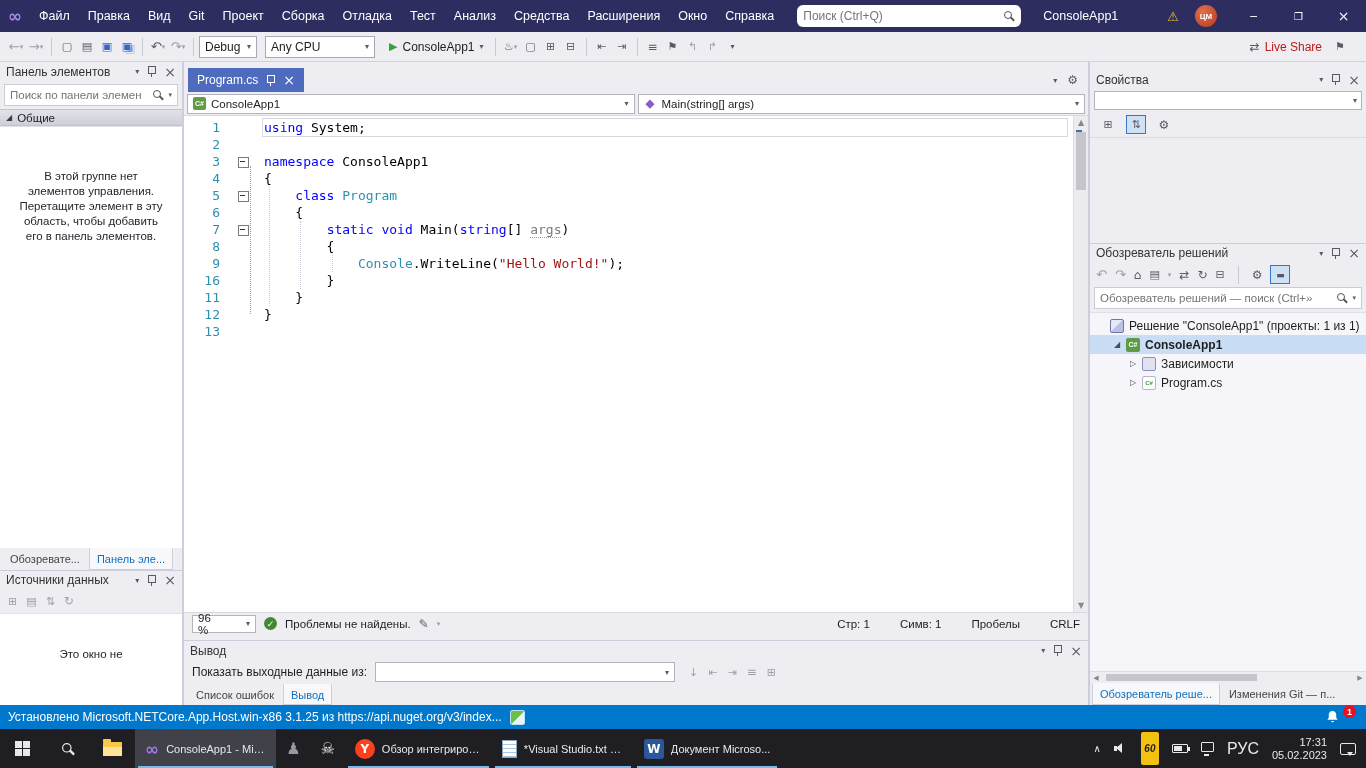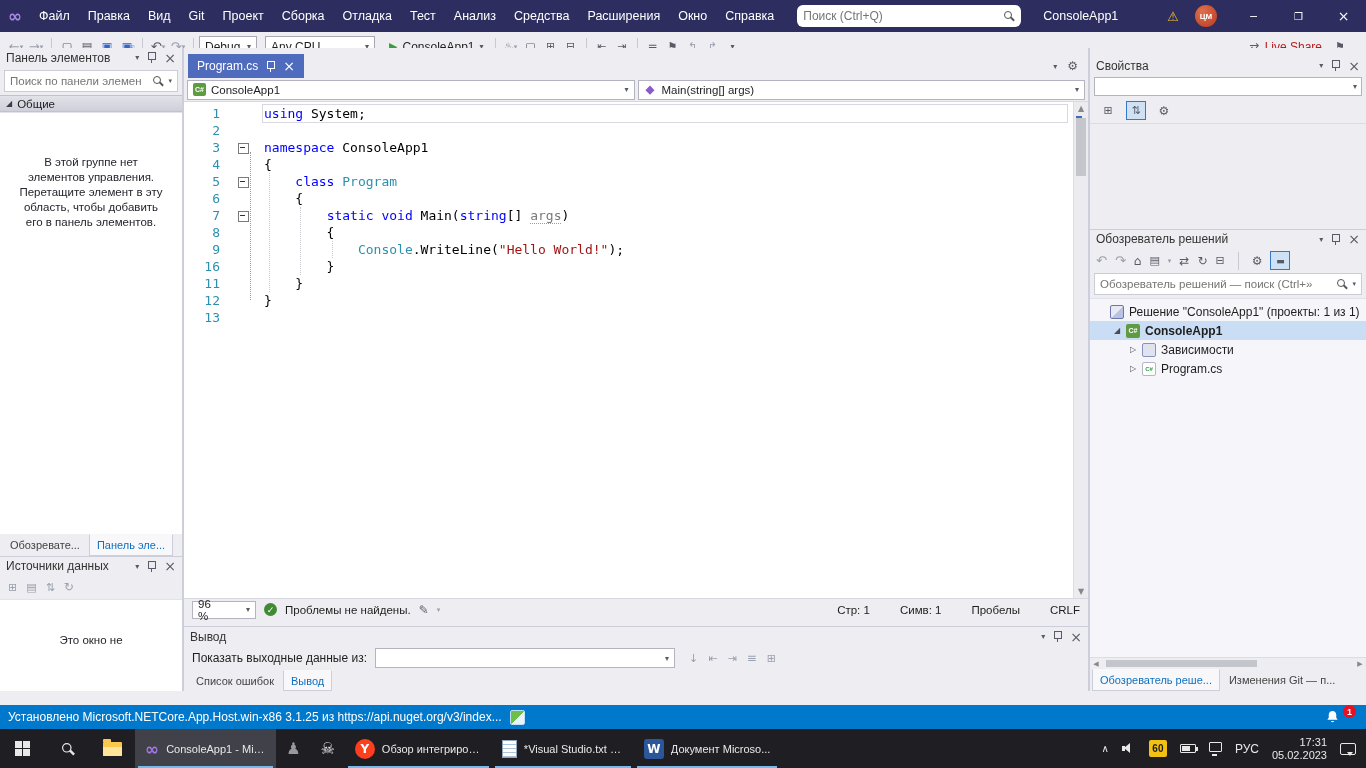--- a/index.html
+++ b/index.html
@@ -73,21 +73,21 @@
   #toolbar{position:absolute;left:0;top:32px;width:1366px;height:30px;background:#eeeef2;border-bottom:1px solid #d3d3da;display:flex;align-items:center;padding:0 6px;}
   .tbtn{height:24px;min-width:20px;padding:0 2px;display:flex;align-items:center;justify-content:center;}
   .tsep{width:1px;height:18px;background:#c9c9d2;margin:0 5px;}
   .combo{height:22px;background:#fff;border:1px solid #a8a8b4;display:flex;align-items:center;padding:0 5px;font-size:12px;}
   .combo .gi-chev{margin-left:auto;padding-left:6px;}
   .run-btn{display:flex;align-items:center;height:24px;padding:0 6px;gap:5px;}
   .toolbar-right{margin-left:auto;display:flex;align-items:center;gap:8px;padding-right:10px;}
   .live-share{display:flex;align-items:center;gap:5px;font-size:12px;color:#b91c1c;}
 
   
-  #main{position:absolute;left:0;top:48px;width:1366px;height:643px;display:flex;}
+  #main{position:absolute;left:0;top:62px;width:1366px;height:643px;display:flex;}
   #leftcol{width:184px;display:flex;flex-direction:column;border-right:2px solid #cccedb;background:#eeeef2;}
   #centercol{width:904px;display:flex;flex-direction:column;background:#eeeef2;}
   #rightcol{flex:1;display:flex;flex-direction:column;border-left:2px solid #cccedb;background:#eeeef2;}
 
   .panel-header{height:19px;display:flex;align-items:center;padding:0 6px;font-size:12px;color:#333;gap:6px;}
   .panel-header .title{flex:1;white-space:nowrap;overflow:hidden;}
   .ph-icons{display:flex;align-items:center;gap:7px;}
 
   
   .search-row{margin:3px 4px;height:22px;background:#fff;border:1px solid #ccccd6;display:flex;align-items:center;padding:0 5px;gap:4px;}
@@ -215,27 +215,27 @@
   .tb-ico[data-icon="yandex"]::before{content:"Y";}
   .tb-ico[data-icon="notepad"]{width:15px;height:18px;border:1px solid #8fa6c0;background:repeating-linear-gradient(to bottom,#fdfdfd 0,#fdfdfd 3px,#aec4da 3px,#aec4da 4px);}
   .tb-ico[data-icon="word"]{width:20px;height:20px;border-radius:3px;background:#2b579a;color:#fff;font-weight:bold;font-size:12px;}
   .tb-ico[data-icon="word"]::before{content:"W";}
   .tray{margin-left:auto;display:flex;align-items:center;gap:13px;padding-right:10px;}
   .chevup{color:#e8e8e8;font-family:"DejaVu Sans",sans-serif;font-size:10px;}
   .chevup::before{content:"∧";}
   .spk{position:relative;width:14px;height:12px;}
   .spk::before{content:"";position:absolute;left:0;top:3.5px;width:3px;height:5px;background:#e8e8e8;}
   .spk::after{content:"";position:absolute;left:2px;top:0.5px;width:0;height:0;border:5.5px solid transparent;border-right:6px solid #e8e8e8;border-left:0;}
-  .tile60{min-width:18px;height:17px;background:#f3c111;color:#1c1c1c;font-size:10px;font-weight:bold;display:flex;align-items:center;justify-content:center;border-radius:2px;padding:0 2px;}
+  .tile60{min-width:18px;height:33px;background:#f3c111;color:#1c1c1c;font-size:10px;font-weight:bold;display:flex;align-items:center;justify-content:center;border-radius:2px;padding:0 2px;font-style:italic;}
   .batt{width:16px;height:9px;border:1px solid #e8e8e8;border-radius:1px;position:relative;}
   .batt::before{content:"";position:absolute;right:-3px;top:2px;width:2px;height:4px;background:#e8e8e8;}
   .batt::after{content:"";position:absolute;left:1px;top:1px;bottom:1px;width:8px;background:#e8e8e8;}
   .net{width:13px;height:10px;border:1.5px solid #e8e8e8;border-radius:1px;position:relative;margin-bottom:3px;}
   .net::after{content:"";position:absolute;left:2.5px;bottom:-4.5px;width:5px;height:2px;background:#e8e8e8;}
-  .lang{font-size:12px;}
+  .lang{font-size:16px;}
   .clock{font-size:11px;line-height:13px;text-align:right;}
   .bub{width:16px;height:12px;border:1.5px solid #e8e8e8;border-radius:2px;position:relative;}
   .bub::after{content:"";position:absolute;right:2px;bottom:-5px;border:3px solid transparent;border-top:4px solid #e8e8e8;}
 </style>
 </head>
 <body>
 
 <div id="titlebar">
   <span class="vslogo">∞</span>
   <div class="menubar">

